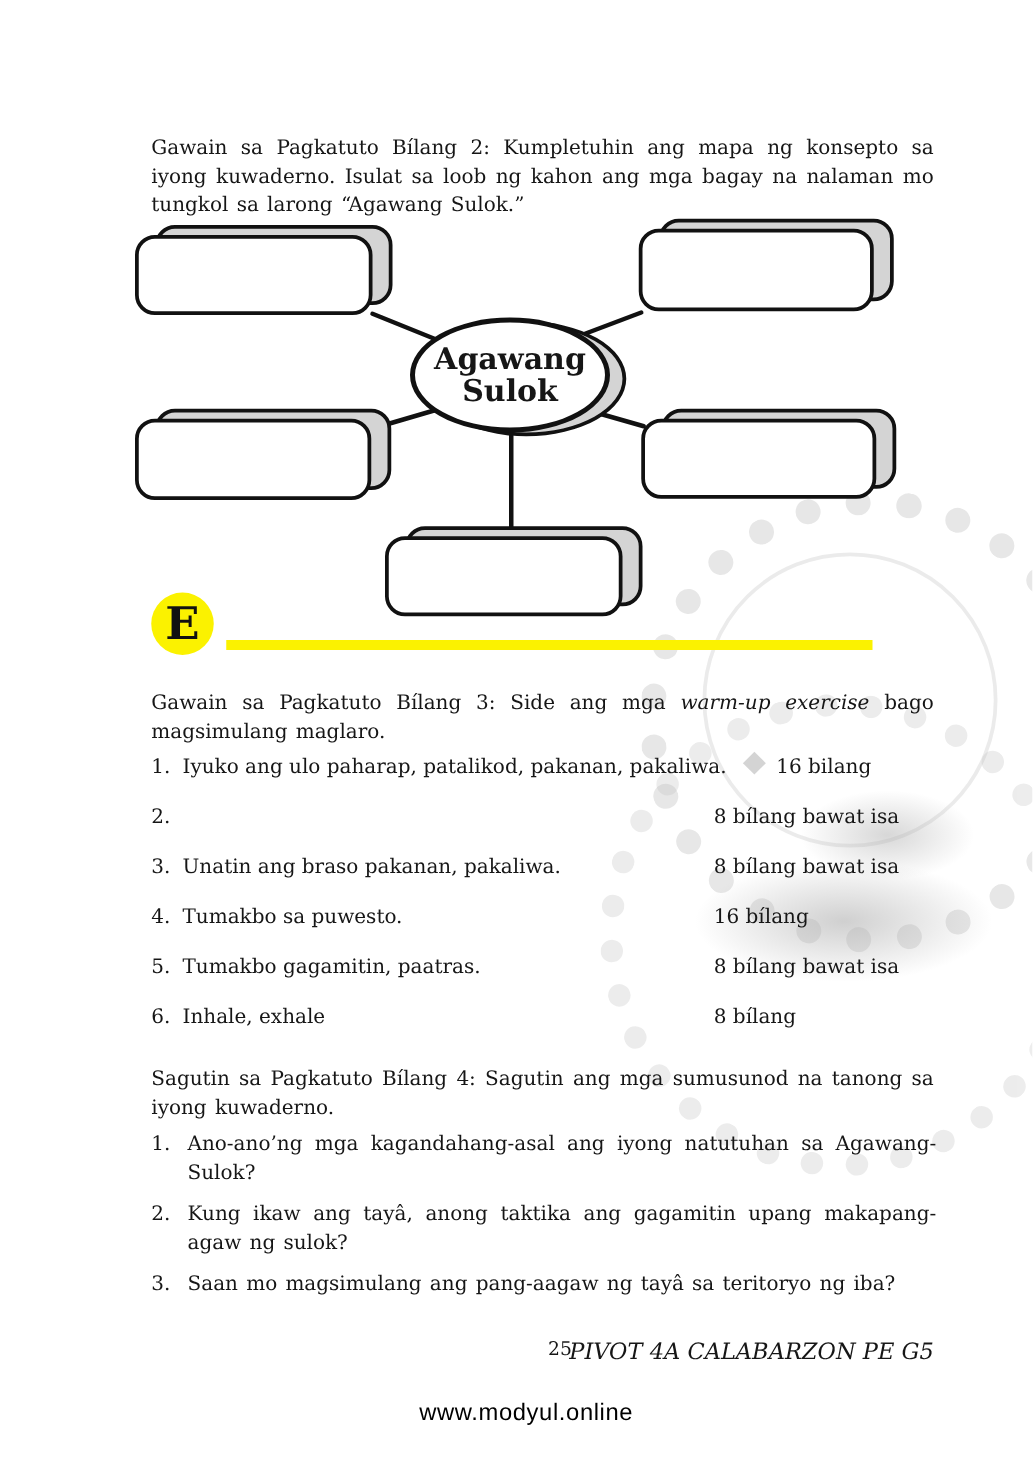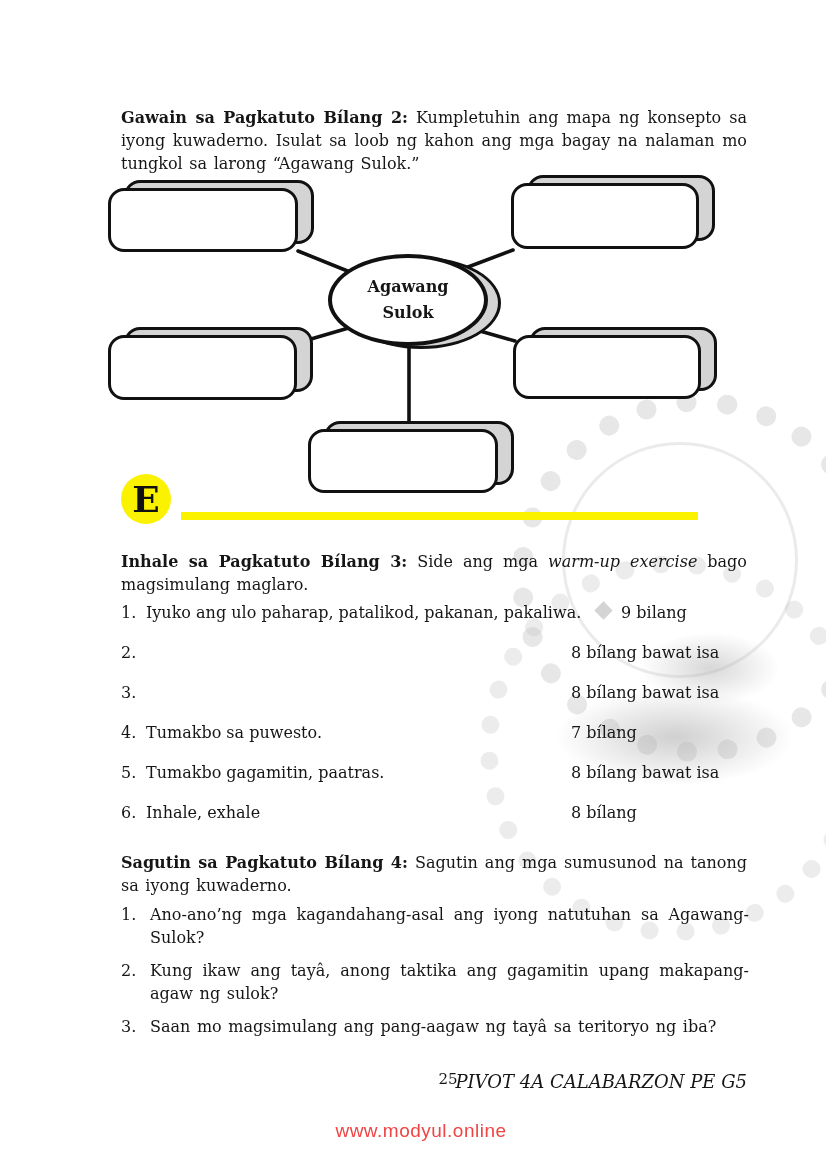--- a/index.html
+++ b/index.html
@@ -13,21 +13,21 @@
   }
   .para {
     position: absolute;
     width: 626px;
     font-size: 16px;
     line-height: 23px;
     text-align: justify;
     word-spacing: 1.5px;
     z-index: 3;
   }
-  .lead { font-weight: bold; }
+  .lead { font-weight: normal; }
   em { font-style: italic; }
 
   
   .connectors { position: absolute; left:0; top:0; z-index: 1; pointer-events: none; }
   .cbox { position: absolute; z-index: 2; }
   .cbox .back {
     position: absolute; left: 16px; top: -8px; width: 100%; height: 100%;
     background: var(--shadow, #D4D4D4); border: 3px solid #111; border-radius: 16px;
     box-sizing: border-box;
   }
@@ -40,21 +40,21 @@
   .ellipse-back {
     position: absolute; left: 13px; top: 3px; width: 100%; height: 100%;
     background: var(--shadow, #D4D4D4); border: 3px solid #111; border-radius: 50%;
     box-sizing: border-box;
   }
   .ellipse-front {
     position: absolute; left: 0; top: 0; width: 100%; height: 100%;
     background: #fff; border: 4px solid #111; border-radius: 50%;
     box-sizing: border-box;
     display: flex; flex-direction: column; align-items: center; justify-content: center;
-    font-weight: bold; font-size: 16px; line-height: 26px;
+    font-weight: bold; font-size: 24px; line-height: 26px;
   }
 
   
   .e-circle {
     position: absolute; left: 121px; top: 474px; width: 50px; height: 50px;
     border-radius: 50%; background: var(--yellow, #FBF200);
     display: flex; align-items: center; justify-content: center;
     font-weight: bold; font-size: 36px; color: #111; z-index: 3;
   }
   .yellow-bar {
@@ -81,21 +81,21 @@
     position: absolute; left: 135px; top: 1070px; width: 626px;
     text-align: center; font-size: 15px; z-index: 3;
   }
   .footer-edition {
     position: absolute; right: 79px; top: 1071px;
     font-style: italic; font-size: 18px; z-index: 3;
   }
   .site-watermark {
     position: absolute; left: 0; right: 0; top: 1120px;
     text-align: center; font-size: 19px; letter-spacing: 0.5px;
-    color: #ef4444; font-family: "Liberation Sans", "DejaVu Sans", sans-serif; z-index: 3; padding-left: 16px;
+    color: #000000; font-family: "Liberation Sans", "DejaVu Sans", sans-serif; z-index: 3; padding-left: 16px;
   }
 
   
   .stamp { position: absolute; z-index: 0; pointer-events: none; }
   .stamp-ring-outer {
     left: 512px; top: 392px; width: 330px; height: 330px;
     border: 20px dotted var(--stamp, #BDBDBD); border-radius: 50%;
     opacity: 0.35; transform: rotate(10deg);
   }
   .stamp-ring-inner {
@@ -169,44 +169,45 @@
       <div>Agawang</div>
       <div>Sulok</div>
     </div>
   </div>
 
   <div class="e-circle">
       <span>E</span>
     </div>
   <div class="yellow-bar"></div>
 
-  <p class="para" style="left:121px; top:534px;"><span class="lead">Inhale sa Pagkatuto Bílang 3:</span><span> Side ang mga </span><em>warm-up exercise</em><span> bago magsimulang maglaro.</span></p>
+  <p class="para" style="left:121px; top:534px;"><span class="lead">Gawain sa Pagkatuto Bílang 3:</span><span> Side ang mga </span><em>warm-up exercise</em><span> bago magsimulang maglaro.</span></p>
 
   <div id="warmup">
 
       <div class="wu-row">
         <span class="wu-num">1.</span>
         <span class="wu-text">Iyuko ang ulo paharap, patalikod, pakanan, pakaliwa.</span>
-        <span class="wu-count">9 bilang</span>
+        <span class="wu-count">16 bilang</span>
       </div>
 
       <div class="wu-row">
         <span class="wu-num">2.</span>
         <span class="wu-count">8 bílang bawat isa</span>
       </div>
 
       <div class="wu-row">
         <span class="wu-num">3.</span>
+        <span class="wu-text">Unatin ang braso pakanan, pakaliwa.</span>
         <span class="wu-count">8 bílang bawat isa</span>
       </div>
 
       <div class="wu-row">
         <span class="wu-num">4.</span>
         <span class="wu-text">Tumakbo sa puwesto.</span>
-        <span class="wu-count">7 bílang</span>
+        <span class="wu-count">16 bílang</span>
       </div>
 
       <div class="wu-row">
         <span class="wu-num">5.</span>
         <span class="wu-text">Tumakbo gagamitin, paatras.</span>
         <span class="wu-count">8 bílang bawat isa</span>
       </div>
 
       <div class="wu-row">
         <span class="wu-num">6.</span>

